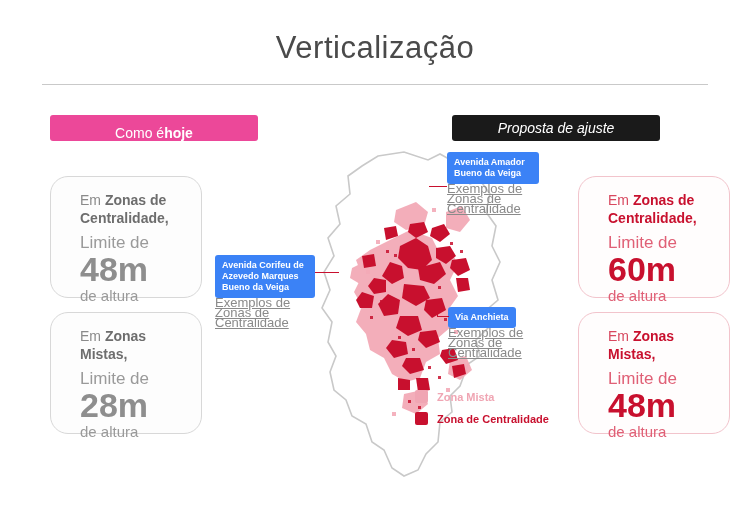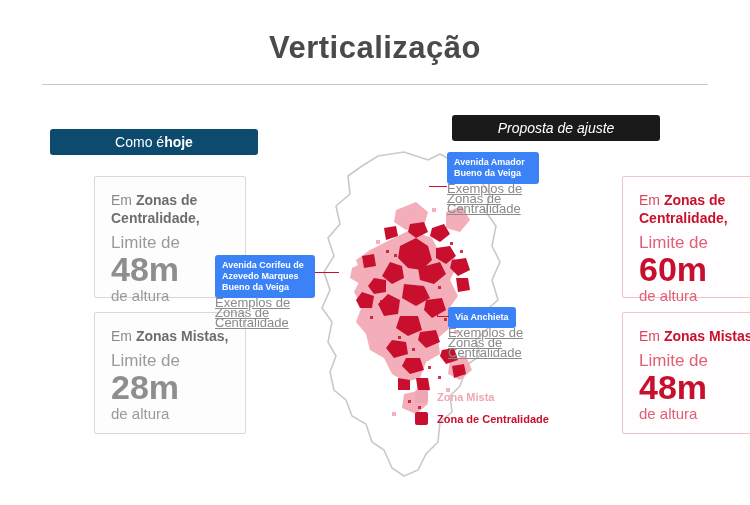--- a/index.html
+++ b/index.html
@@ -10,21 +10,21 @@
     position:relative;
     overflow:hidden;
   }
   .page{position:absolute;inset:0;}
 
   
   .title{
     position:absolute;left:0;right:0;top:30px;
     text-align:center;
     font-size:31px;
-    font-weight:bold;
+    font-weight:normal;
     color:#4a4a4a;
     letter-spacing:.5px;
   }
   .title-rule{
     position:absolute;
     left:42px;right:42px;top:84px;
     height:1px;background:#c9c9c9;
   }
 
   
@@ -32,30 +32,29 @@
     position:absolute;
     height:26px;
     display:flex;align-items:center;justify-content:center;
     border-radius:3px;
     color:#ffffff;
     font-size:14px;
     padding:0 18px;
     white-space:nowrap;
   }
   .pill b{font-weight:bold;}
-  .pill-left{left:50px;top:129px;width:172px;background:#0c4a6e;}
+  .pill-left{left:50px;top:115px;width:172px;background:#ec4899;align-items:flex-end;}
   .pill-right{left:452px;top:115px;width:172px;background:#1a1a1a;font-style:italic;}
 
   
   .box{
     position:absolute;
-    border-radius:2px;
+    border-radius:18px;
     box-sizing:border-box;
-    padding:14px 16px 12px 16px;
-    margin-left:44px;
+    padding:14px 16px 12px 29px;
   }
   .box-grey{border:1px solid #d8d8d8;background:#fdfdfd;}
   .box-red{border:1px solid #f2c4cc;background:#fffdfd;}
 
   .box .lead{
     font-size:14px;line-height:18px;color:#8a8a8a;
     margin:0 0 6px 0;
   }
   .box .lead b{font-weight:bold;color:#6d6d6d;}
   .box-red .lead{color:#d8485f;}

